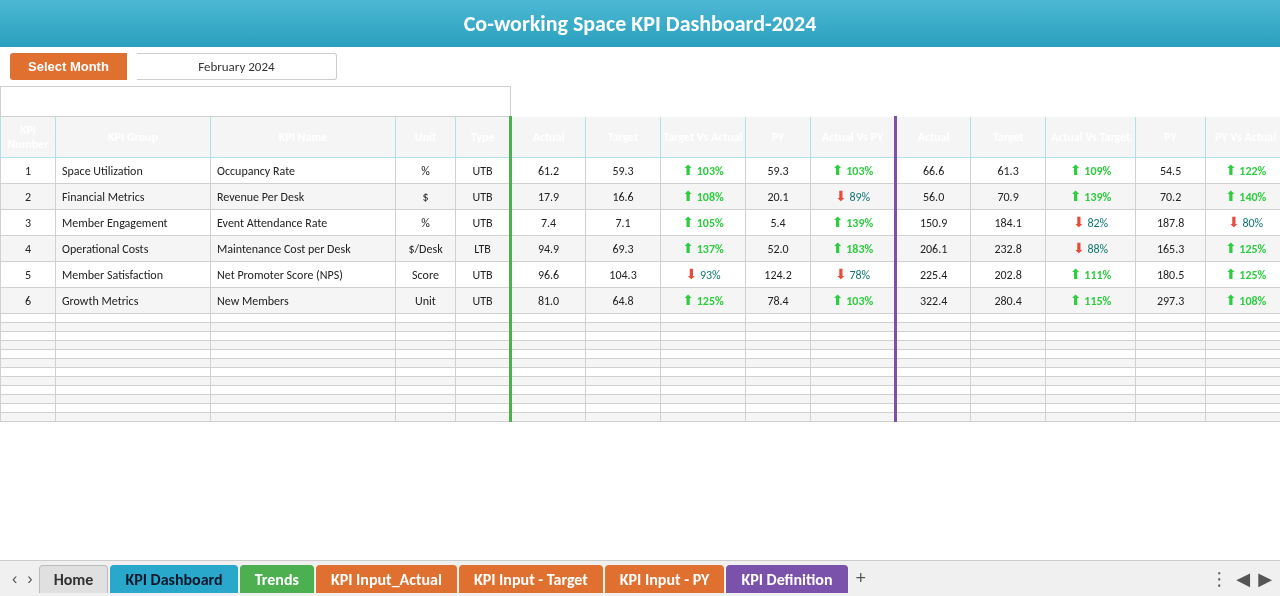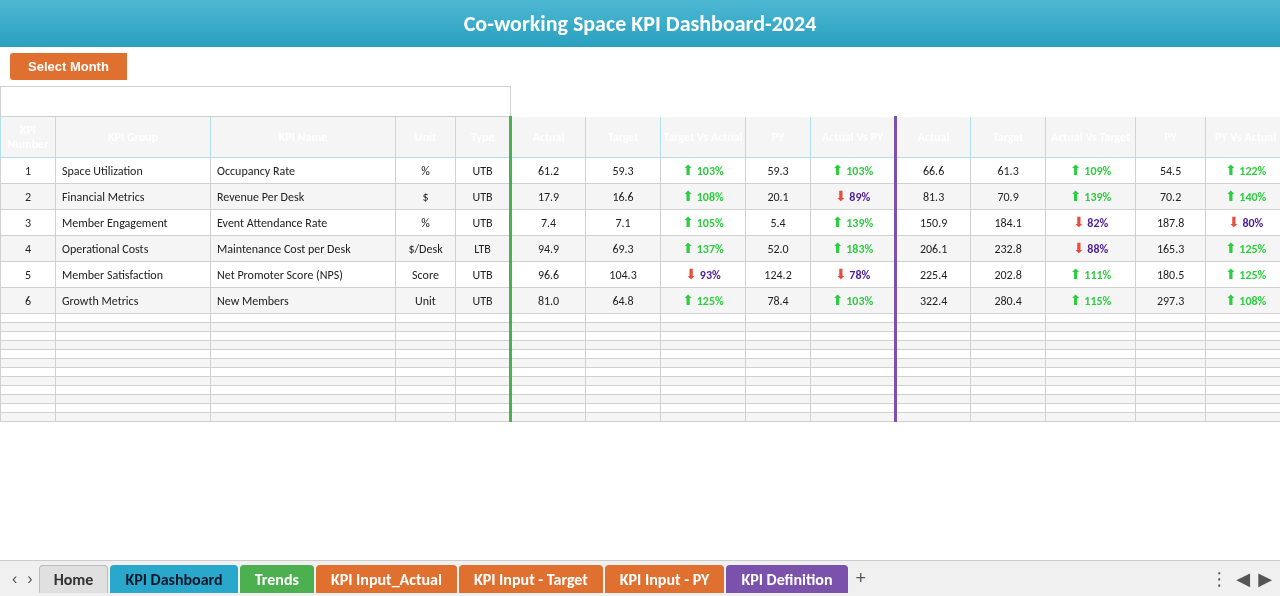--- a/index.html
+++ b/index.html
@@ -130,21 +130,21 @@
     }
     td.left { text-align: left; padding-left: 6px; }
 
     tr:nth-child(even) td { background: #f5f5f5; }
     tr:nth-child(odd) td { background: #ffffff; }
 
     .arrow-up { color: #2ecc40; font-size: 14px; }
     .arrow-down { color: #e74c3c; font-size: 14px; }
 
     .pct-green { color: #2ecc40; font-weight: bold; }
-    .pct-red { color: #4c1d95; font-weight: bold; }
+    .pct-red { color: #0f766e; font-weight: normal; }
 
     
     .mtd-left-border { border-left: 3px solid #4caf50 !important; }
     .ytd-left-border { border-left: 3px solid #7b52ab !important; }
 
     
     .tab-bar {
       position: fixed;
       bottom: 0;
       left: 0;
@@ -208,20 +208,21 @@
   </style>
 </head>
 <body>
 
 <div class="header">
   <span>Co-working Space KPI Dashboard-2024</span>
 </div>
 
 <div class="month-row">
   <button class="select-month-btn">Select Month</button>
+  <div class="month-display">February 2024</div>
 </div>
 
 <div class="table-container">
   <table>
     <colgroup>
       <col class="col-num">
       <col class="col-group">
       <col class="col-name">
       <col class="col-unit">
       <col class="col-type">
@@ -285,21 +286,21 @@
     <td>2</td>
     <td class="left">Financial Metrics</td>
     <td class="left">Revenue Per Desk</td>
     <td>$</td>
     <td>UTB</td>
     <td class="mtd-left-border">17.9</td>
     <td>16.6</td>
     <td><span class="arrow-up">⬆</span> <span class="pct-green">108%</span></td>
     <td>20.1</td>
     <td><span class="arrow-down">⬇</span> <span class="pct-red">89%</span></td>
-    <td class="ytd-left-border">81.3</td>
+    <td class="ytd-left-border">56.0</td>
     <td>70.9</td>
     <td><span class="arrow-up">⬆</span> <span class="pct-green">139%</span></td>
     <td>70.2</td>
     <td><span class="arrow-up">⬆</span> <span class="pct-green">140%</span></td>
   </tr>
         <tr>
     <td>3</td>
     <td class="left">Member Engagement</td>
     <td class="left">Event Attendance Rate</td>
     <td>%</td>

